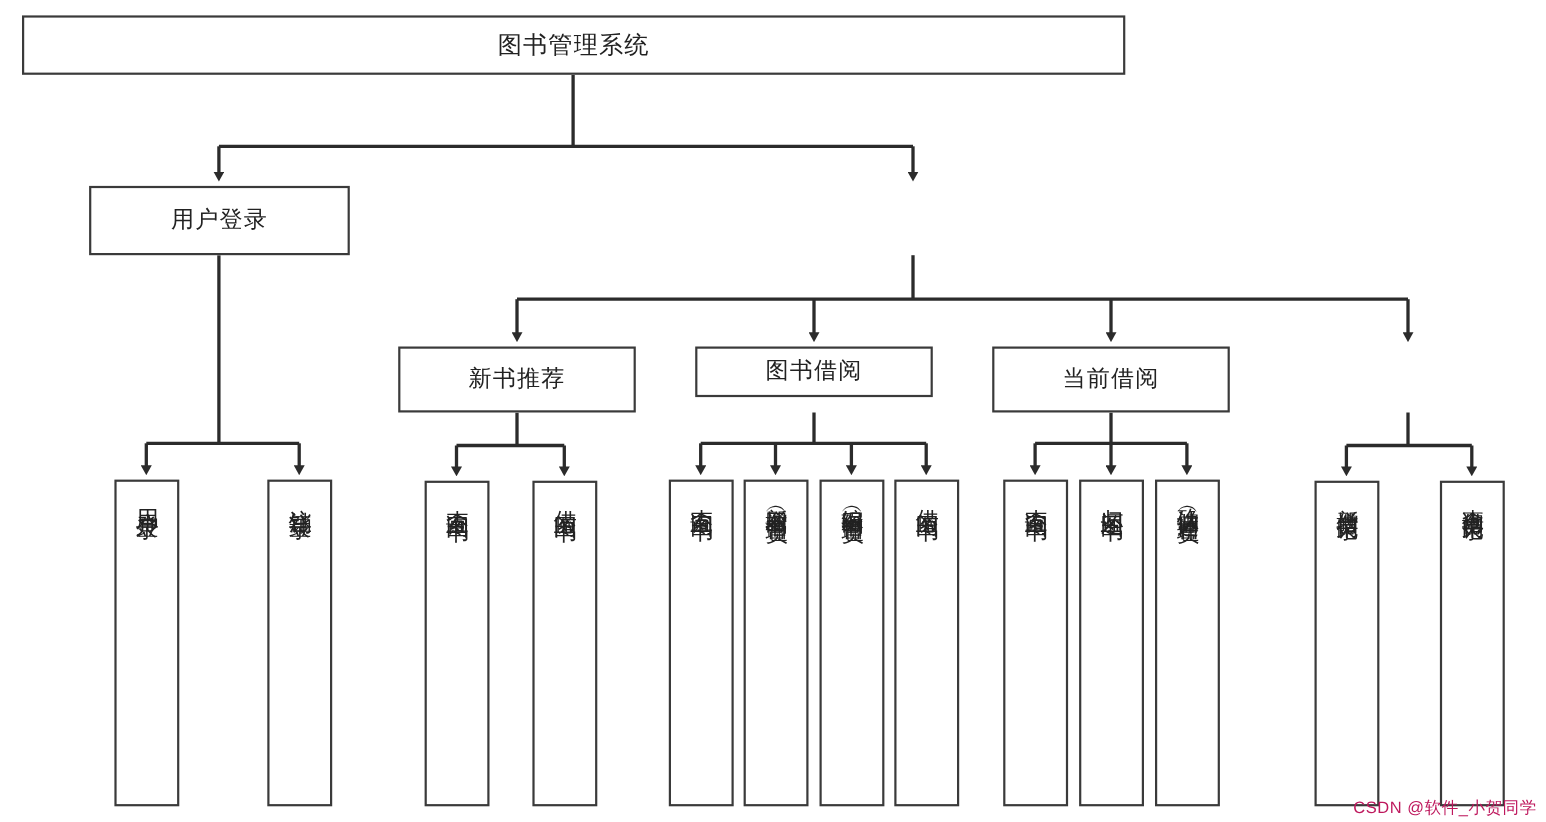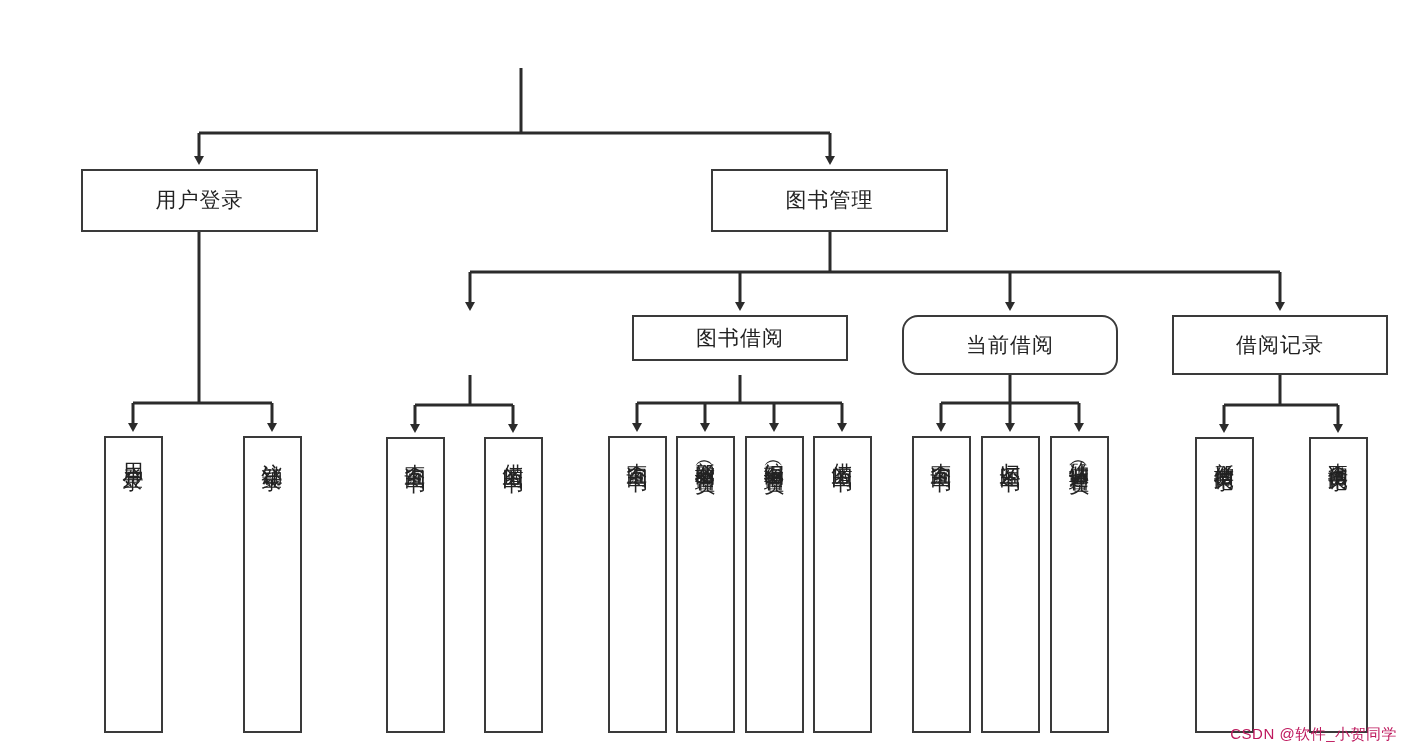--- a/index.html
+++ b/index.html
@@ -127,36 +127,36 @@
       <path d="M1010,403 L1010,424" marker-end="url(#arrow)"></path>
       <path d="M1079,403 L1079,424" marker-end="url(#arrow)"></path>
 
       <path d="M1280,375 L1280,405"></path>
       <path d="M1224,405 L1338,405"></path>
       <path d="M1224,405 L1224,425" marker-end="url(#arrow)"></path>
       <path d="M1338,405 L1338,425" marker-end="url(#arrow)"></path>
     </g>
   </svg>
 
+  <div class="node horiz root" style="left:20px; top:14px; width:1003px; height:54px;">
+    <span class="node-label">图书管理系统</span>
+  </div>
 
   <div class="node horiz" style="left:81px; top:169px; width:237px; height:63px;">
     <span class="node-label">用户登录</span>
   </div>
-  <div class="node horiz" style="left:711px; top:169px; width:237px; height:63px;">
-    <span class="node-label">图书管理</span>
-  </div>
-
+
+  <div class="node horiz" style="left:362px; top:315px; width:216px; height:60px;">
+    <span class="node-label">新书推荐</span>
+  </div>
   <div class="node horiz" style="left:632px; top:315px; width:216px; height:46px;">
     <span class="node-label">图书借阅</span>
   </div>
-  <div class="node horiz" style="left:902px; top:315px; width:216px; height:60px;border-radius:16px;">
+  <div class="node horiz" style="left:902px; top:315px; width:216px; height:60px;">
     <span class="node-label">当前借阅</span>
-  </div>
-  <div class="node horiz" style="left:1172px; top:315px; width:216px; height:60px;">
-    <span class="node-label">借阅记录</span>
   </div>
 
   <div class="node vert" style="left:104px; top:436px; width:59px; height:297px;">
     <span class="node-label">用户登录</span>
   </div>
   <div class="node vert" style="left:243px; top:436px; width:59px; height:297px;">
     <span class="node-label">注销登录</span>
   </div>
 
   <div class="node vert" style="left:386px; top:437px; width:59px; height:296px;">

